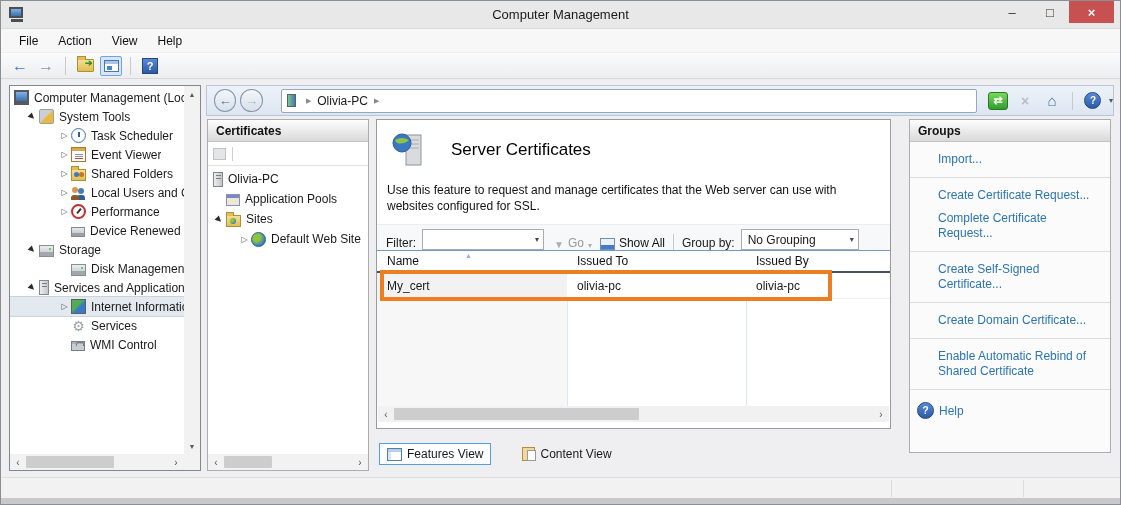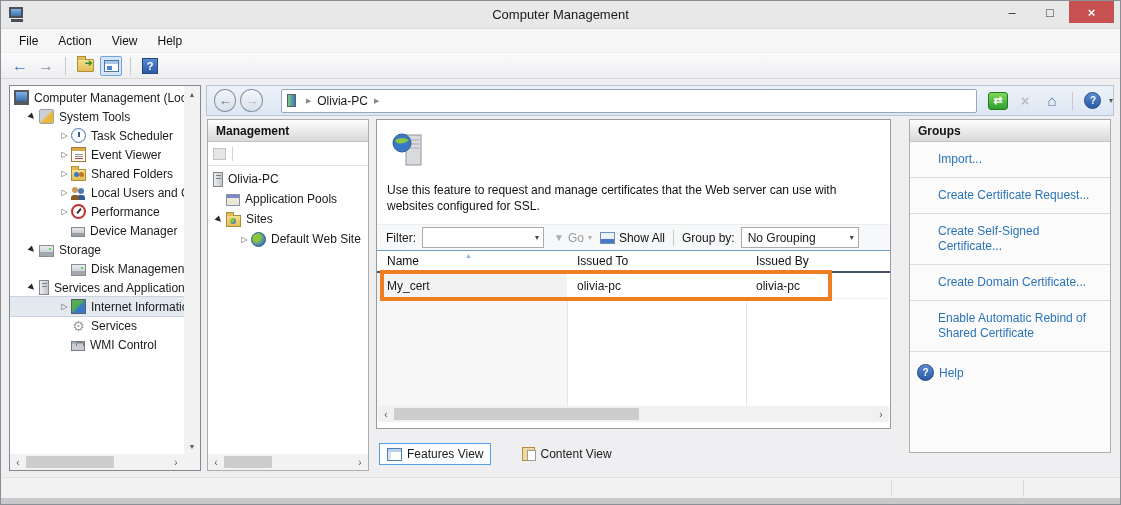--- a/index.html
+++ b/index.html
@@ -163,21 +163,21 @@
   .conn-panel .hscroll { }
 
   
   .main-panel { position:absolute; left:375px; top:118px; width:515px; height:310px;
                 background:#FFF; border:1px solid #9A9A9A; overflow:hidden; }
   .feat-header { display:flex; align-items:center; padding:12px 0 6px 14px; }
   .feat-title { font-size:17px; color:#000; margin-left:22px; }
   .feat-desc { padding:8px 10px 10px 10px; line-height:16px; color:#111; }
 
   .filter-bar { height:27px; margin:0; background:#F7F8F9; border-top:1px solid #EDEDED;
-                border-bottom:1px solid #6D9BC6; display:flex; align-items:center; padding-left:9px; }
+                border-bottom:1px solid #6D9BC6; display:flex; align-items:flex-end; padding-left:9px; }
   .filter-label { margin-right:6px; }
   .combo { height:21px; background:#FFF; border:1px solid #ABABAB; display:flex; align-items:center;
            justify-content:space-between; padding:0 4px 0 6px; }
   .combo .caret { font-size:8px; color:#444; }
   .combo.filter-combo { width:122px; }
   .combo.group-combo { width:118px; margin-left:6px; }
   .funnel { color:#A9AFB5; font-size:10px; margin:0 4px 0 10px; }
   .go-label { color:#9A9A9A; margin-right:4px; }
   .go-caret { font-size:8px; color:#B0B0B0; margin-right:8px; }
   .ico-showall { width:15px; height:12px; background:#EAF1F8; border:1px solid #7090B8;
@@ -321,21 +321,21 @@
       <div class="trow lvl2">
         <span class="exp">
             <span>▷</span>
           </span>
         <span class="tico ico-gauge"></span>
         <span class="tlabel">Performance</span>
       </div>
       <div class="trow lvl2">
         <span class="exp"></span>
         <span class="tico ico-device"></span>
-        <span class="tlabel">Device Manager</span>
+        <span class="tlabel">Device Renewed</span>
       </div>
       <div class="trow lvl1">
         <span class="exp expanded">
             <span>▶</span>
           </span>
         <span class="tico ico-storage"></span>
         <span class="tlabel">Storage</span>
       </div>
       <div class="trow lvl2">
         <span class="exp"></span>
@@ -404,21 +404,21 @@
         </span>
       <span class="tb-sep"></span>
       <span class="addr-btn">
           <span class="ico-helpcircle">?</span>
         </span>
       <span class="addr-caret">▾</span>
     </span>
   </div>
 
   <div class="conn-panel">
-    <div class="panel-header">Management</div>
+    <div class="panel-header">Certificates</div>
     <div class="conn-toolbar">
       <span class="ico-conn-save"></span>
       <span class="conn-tb-sep"></span>
     </div>
     <div class="conn-tree">
       <div class="trow lvl0">
         <span class="tico ico-server"></span>
         <span class="tlabel">Olivia-PC</span>
       </div>
       <div class="trow lvl1">
@@ -450,20 +450,21 @@
   <div class="main-panel">
     <div class="feat-header">
       <svg width="38" height="36" viewBox="0 0 38 36">
         <rect x="15" y="3" width="15" height="30" fill="#D9DBDE" stroke="#8F949A"></rect>
         <line x1="17" y1="8" x2="28" y2="8" stroke="#A8ACB2"></line>
         <line x1="17" y1="12" x2="28" y2="12" stroke="#A8ACB2"></line>
         <line x1="17" y1="16" x2="28" y2="16" stroke="#A8ACB2"></line>
         <circle cx="11" cy="11" r="9" fill="#3B78C4" stroke="#2A5A94"></circle>
         <path d="M4 8 Q11 4 18 8 Q14 12 11 11 Q6 13 4 8 Z" fill="#8CC63F"></path>
       </svg>
+      <span class="feat-title">Server Certificates</span>
     </div>
     <div class="feat-desc">Use this feature to request and manage certificates that the Web server can use with websites configured for SSL.</div>
 
     <div class="filter-bar">
       <span class="filter-label">Filter:</span>
       <span class="combo filter-combo">
         <span></span>
         <span class="caret">▾</span>
       </span>
       <span class="funnel">▼</span>
@@ -517,20 +518,21 @@
     </span>
   </div>
 
   <div class="actions-panel">
     <div class="panel-header">Groups</div>
     <div class="action-group">
       <div class="action-link">Import...</div>
     </div>
     <div class="action-group">
       <div class="action-link">Create Certificate Request...</div>
+      <div class="action-link">Complete Certificate Request...</div>
     </div>
     <div class="action-group">
       <div class="action-link">Create Self-Signed Certificate...</div>
     </div>
     <div class="action-group">
       <div class="action-link">Create Domain Certificate...</div>
     </div>
     <div class="action-group">
       <div class="action-link" style="width:185px;">Enable Automatic Rebind of Shared Certificate</div>
     </div>

